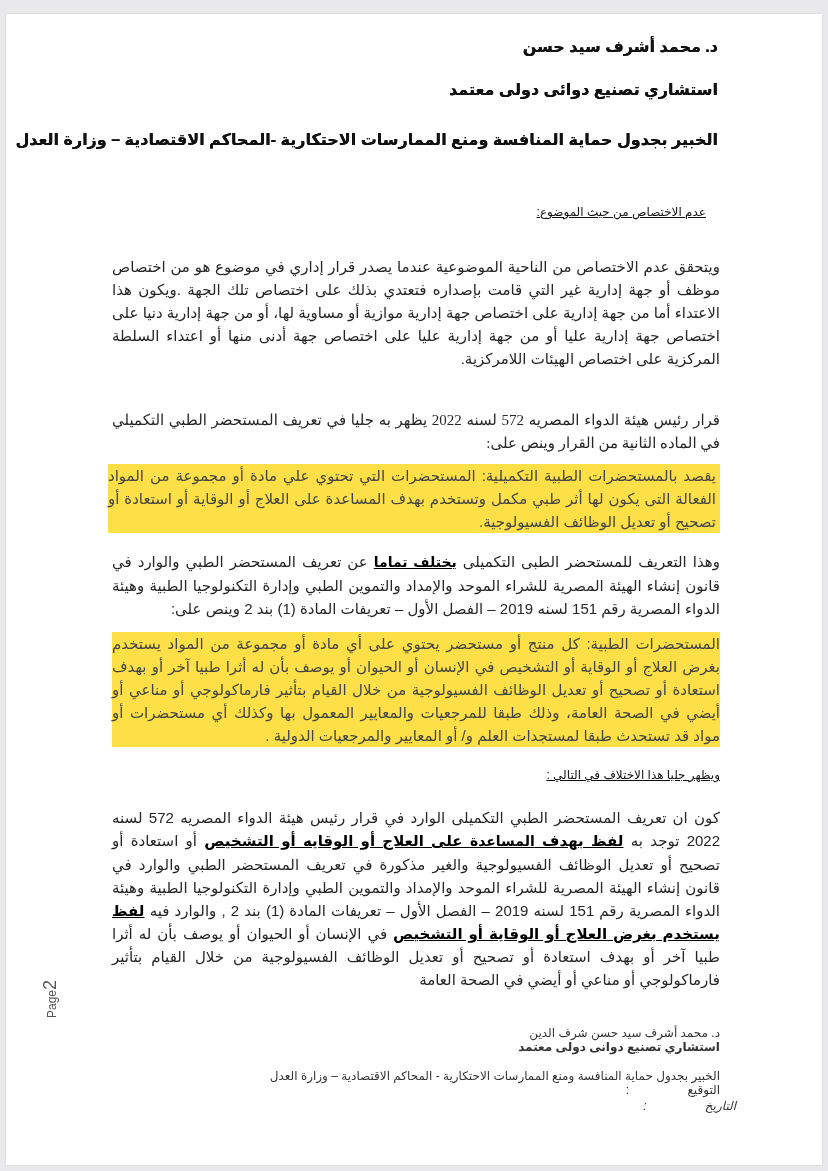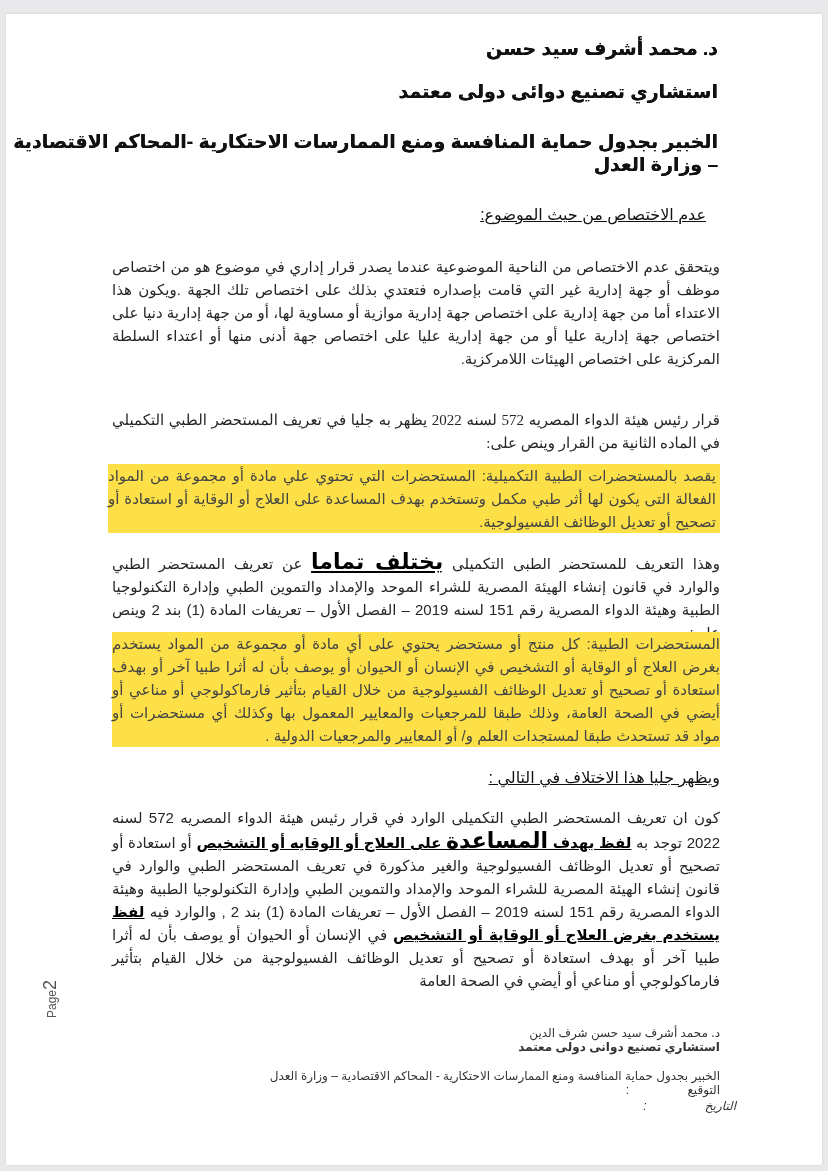--- a/index.html
+++ b/index.html
@@ -7,29 +7,29 @@
     width:828px; height:1171px; overflow:hidden;
     background:#e9e9ec;
     font-family:"Liberation Sans","DejaVu Sans",sans-serif;
   }
   .sheet {
     position:absolute; left:6px; top:14px; width:816px; height:1151px;
     background:#ffffff;
     box-shadow:0 0 2px rgba(0,0,0,0.12);
   }
   .abs { position:absolute; direction:rtl; text-align:right; color:#222; }
-  .hdr { font-weight:bold; font-size:19px; color:#111; text-shadow:0 0 0.6px #000; right:110px; }
+  .hdr { font-weight:bold; font-size:16px; color:#111; text-shadow:0 0 0.6px #000; right:110px; }
   .hdr1 { top:37px; }
   .hdr2 { top:80px; }
   .hdr3 { top:130px; right:110px; }
-  .heading-u { text-decoration:underline; font-size:16px; color:#111; }
+  .heading-u { text-decoration:underline; font-size:12px; color:#111; }
   .para { font-size:15px; line-height:23px; text-align:justify; text-align-last:right; color:#262626; }
   .quote { background:#fde047; color:#444; }
   .bold-u { font-weight:bold; text-decoration:underline; color:#000; }
-  .big { font-size:22px; }
+  .big { font-size:14px; }
   .footer { font-size:12px; color:#333; line-height:14px; }
   .page-num {
     position:absolute; left:20px; top:975px;
     transform:rotate(-90deg); transform-origin:left top;
     font-size:12px; color:#555; white-space:nowrap;
   }
   .page-num .n { font-size:18px; }
   .colon { display:inline-block; width:120px; text-align:center; }
 </style>
 </head>

